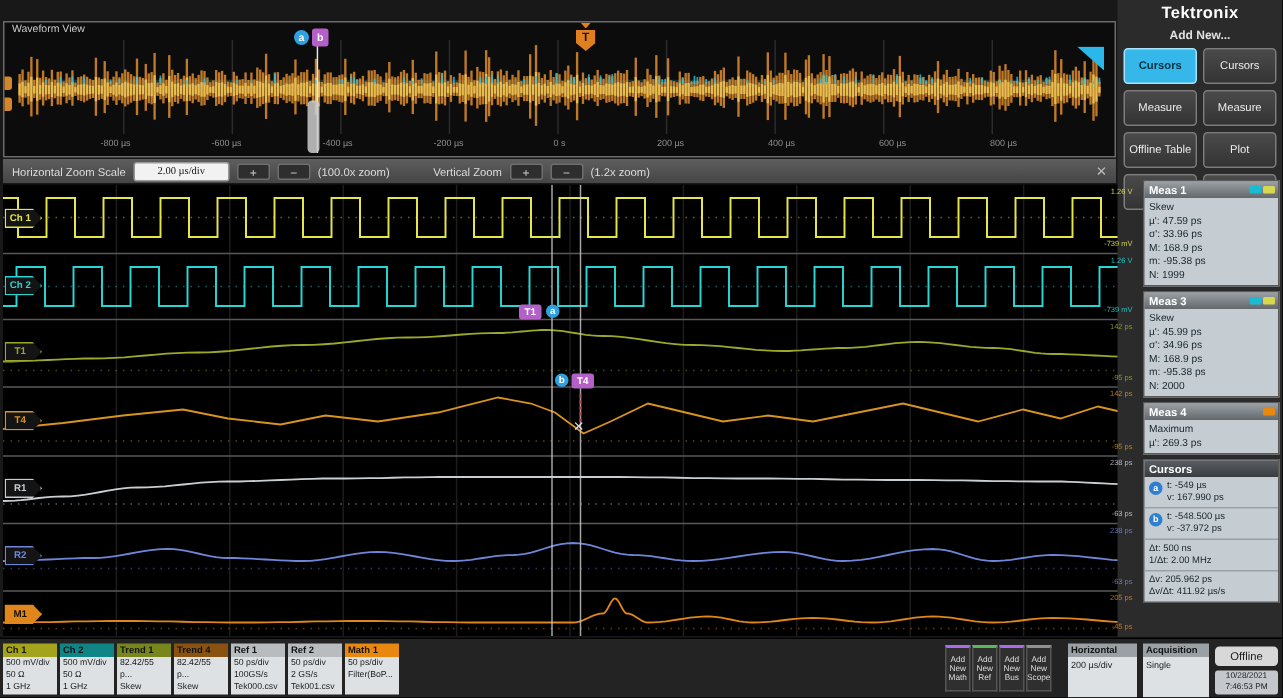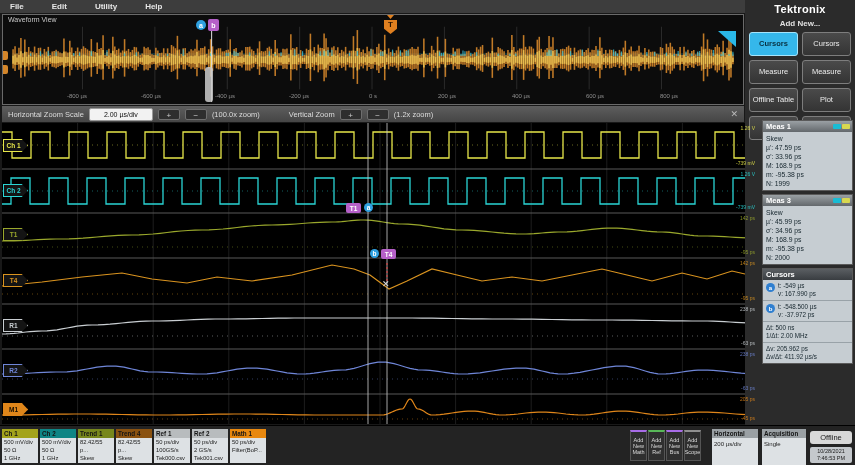--- a/index.html
+++ b/index.html
@@ -19,21 +19,21 @@
   #ov-b{left:205px;top:4px;width:11px;height:12px;background:#b560c8;}
   #ov-pill{position:absolute;left:202px;top:52px;width:8px;height:35px;background:rgba(205,205,205,.85);border-radius:3px;z-index:6;}
   #ov-trig{position:absolute;left:381px;top:5px;width:13px;height:14px;background:#e08020;clip-path:polygon(0 0,100% 0,100% 62%,50% 100%,0 62%);color:#2a1400;font-size:8px;font-weight:bold;display:flex;align-items:flex-start;justify-content:center;z-index:6;}
   #ov-trig-tick{position:absolute;left:384px;top:0;width:7px;height:4px;background:#e08020;clip-path:polygon(0 0,100% 0,50% 100%);z-index:6;}
   #ov-flag{position:absolute;right:7px;top:16px;width:18px;height:16px;background:#2ab8e8;clip-path:polygon(100% 0,100% 100%,0 0);z-index:6;}
   .ov-tab{position:absolute;left:0;width:5px;height:9px;background:#d4862a;border-radius:0 2px 2px 0;z-index:6;}
 
   
   #zoombar{position:absolute;left:2px;top:106px;width:742px;height:16px;background:linear-gradient(#5e5e5e,#454545);display:flex;align-items:center;gap:5px;padding:0 6px;box-sizing:border-box;z-index:5;}
   .zb-label{font-size:7.5px;color:#dcdcdc;white-space:nowrap;}
-  .zb-input{width:62px;height:11px;background:#f2f2f2;border:1px solid #999;border-radius:2px;font-size:7px;color:#111;text-align:center;font-family:Liberation Sans, sans-serif;padding:0;}
+  .zb-input{width:62px;height:11px;background:#f2f2f2;border:1px solid #999;border-radius:2px;font-size:7px;color:#111;text-align:center;font-family:Liberation Serif, serif;padding:0;}
   .zb-btn{width:22px;height:11px;background:#2e2e2e;border:1px solid #6e6e6e;border-radius:2px;color:#ccc;font-size:8px;line-height:9px;text-align:center;}
   .zb-close{margin-left:auto;font-size:9px;color:#bbb;}
 
   
   #mainview{position:absolute;left:2px;top:123px;width:758px;height:301px;background:#000;overflow:hidden;}
   #main-svg{position:absolute;left:0;top:0;width:100%;height:100%;}
   .handle{position:absolute;left:1px;width:25px;height:13px;background:#141414;border:1px solid;clip-path:polygon(0 0,75% 0,100% 50%,75% 100%,0 100%);font-size:6.5px;font-weight:bold;display:flex;align-items:center;justify-content:center;padding-right:4px;box-sizing:border-box;z-index:6;}
   .scale-lbl{position:absolute;right:5px;width:40px;text-align:right;font-size:5px;opacity:.85;z-index:4;}
   .mv-chip{position:absolute;z-index:7;font-size:6.5px;font-weight:bold;color:#fff;display:flex;align-items:center;justify-content:center;border-radius:2px;}
   .mv-circle{width:9px;height:9px;border-radius:50%;background:#2fa0e0;}
@@ -71,26 +71,20 @@
   .ch-body{height:25px;background:#dde1e4;font-size:5.8px;line-height:8px;color:#1c1c1c;padding:0 2px;overflow:hidden;}
   .add-btn{position:absolute;top:4px;width:17px;height:31px;background:#2f2f2f;border:1px solid #555;border-top:2px solid #888;color:#ddd;font-size:5.5px;line-height:6px;text-align:center;display:flex;align-items:center;justify-content:center;box-sizing:border-box;}
   #offline-btn{position:absolute;left:810px;top:5px;width:42px;height:13px;background:#d8d8d8;border-radius:3px;color:#1c1c1c;font-size:7.5px;font-weight:normal;display:flex;align-items:center;justify-content:center;}
   #datetime{position:absolute;left:810px;top:21px;width:42px;height:16px;background:#c4c8cc;border-radius:2px;color:#1c1c1c;font-size:5.5px;line-height:7px;text-align:center;padding-top:1px;box-sizing:border-box;}
 </style>
 </head>
 <body>
 
 <div id="root">
 
-  <div class="menubar">
-    <span class="menu-item">File</span>
-    <span class="menu-item">Edit</span>
-    <span class="menu-item">Utility</span>
-    <span class="menu-item">Help</span>
-  </div>
 
   <div id="overview">
     <div id="ov-title">Waveform View</div>
     <svg id="ov-svg" viewBox="0 0 742 91">
         <line x1="74" y1="12" x2="74" y2="76" stroke="#2c2c2c" stroke-width="1"></line>
         <line x1="148" y1="12" x2="148" y2="76" stroke="#2c2c2c" stroke-width="1"></line>
         <line x1="222" y1="12" x2="222" y2="76" stroke="#2c2c2c" stroke-width="1"></line>
         <line x1="296" y1="12" x2="296" y2="76" stroke="#2c2c2c" stroke-width="1"></line>
         <line x1="370" y1="12" x2="370" y2="76" stroke="#2c2c2c" stroke-width="1"></line>
         <line x1="444" y1="12" x2="444" y2="76" stroke="#2c2c2c" stroke-width="1"></line>
@@ -1067,20 +1061,32 @@
       <div class="panel-body">
         <div>Skew</div>
           <div>µ': 45.99 ps</div>
         <div>σ': 34.96 ps</div>
           <div>M: 168.9 ps</div>
         <div>m: -95.38 ps</div>
           <div>N: 2000</div>
       </div>
     </div>
     <div class="panel">
+      <div class="panel-head">
+        <span class="panel-title">Meas 4</span>
+        <span style="display: flex;">
+            <span class="chip" style="background: rgb(232, 136, 15);"></span>
+          </span>
+      </div>
+      <div class="panel-body">
+        <div>Maximum</div>
+          <div>µ': 269.3 ps</div>
+      </div>
+    </div>
+    <div class="panel">
       <div class="panel-head dark">
         <span class="panel-title">Cursors</span>
       </div>
       <div class="cur-row">
         <span class="cur-ic">a</span>
         <span class="cur-lines"><span>t: -549 µs</span><br><span>v: 167.990 ps</span></span>
       </div>
       <div class="cur-row">
         <span class="cur-ic">b</span>
         <span class="cur-lines"><span>t: -548.500 µs</span><br><span>v: -37.972 ps</span></span>

